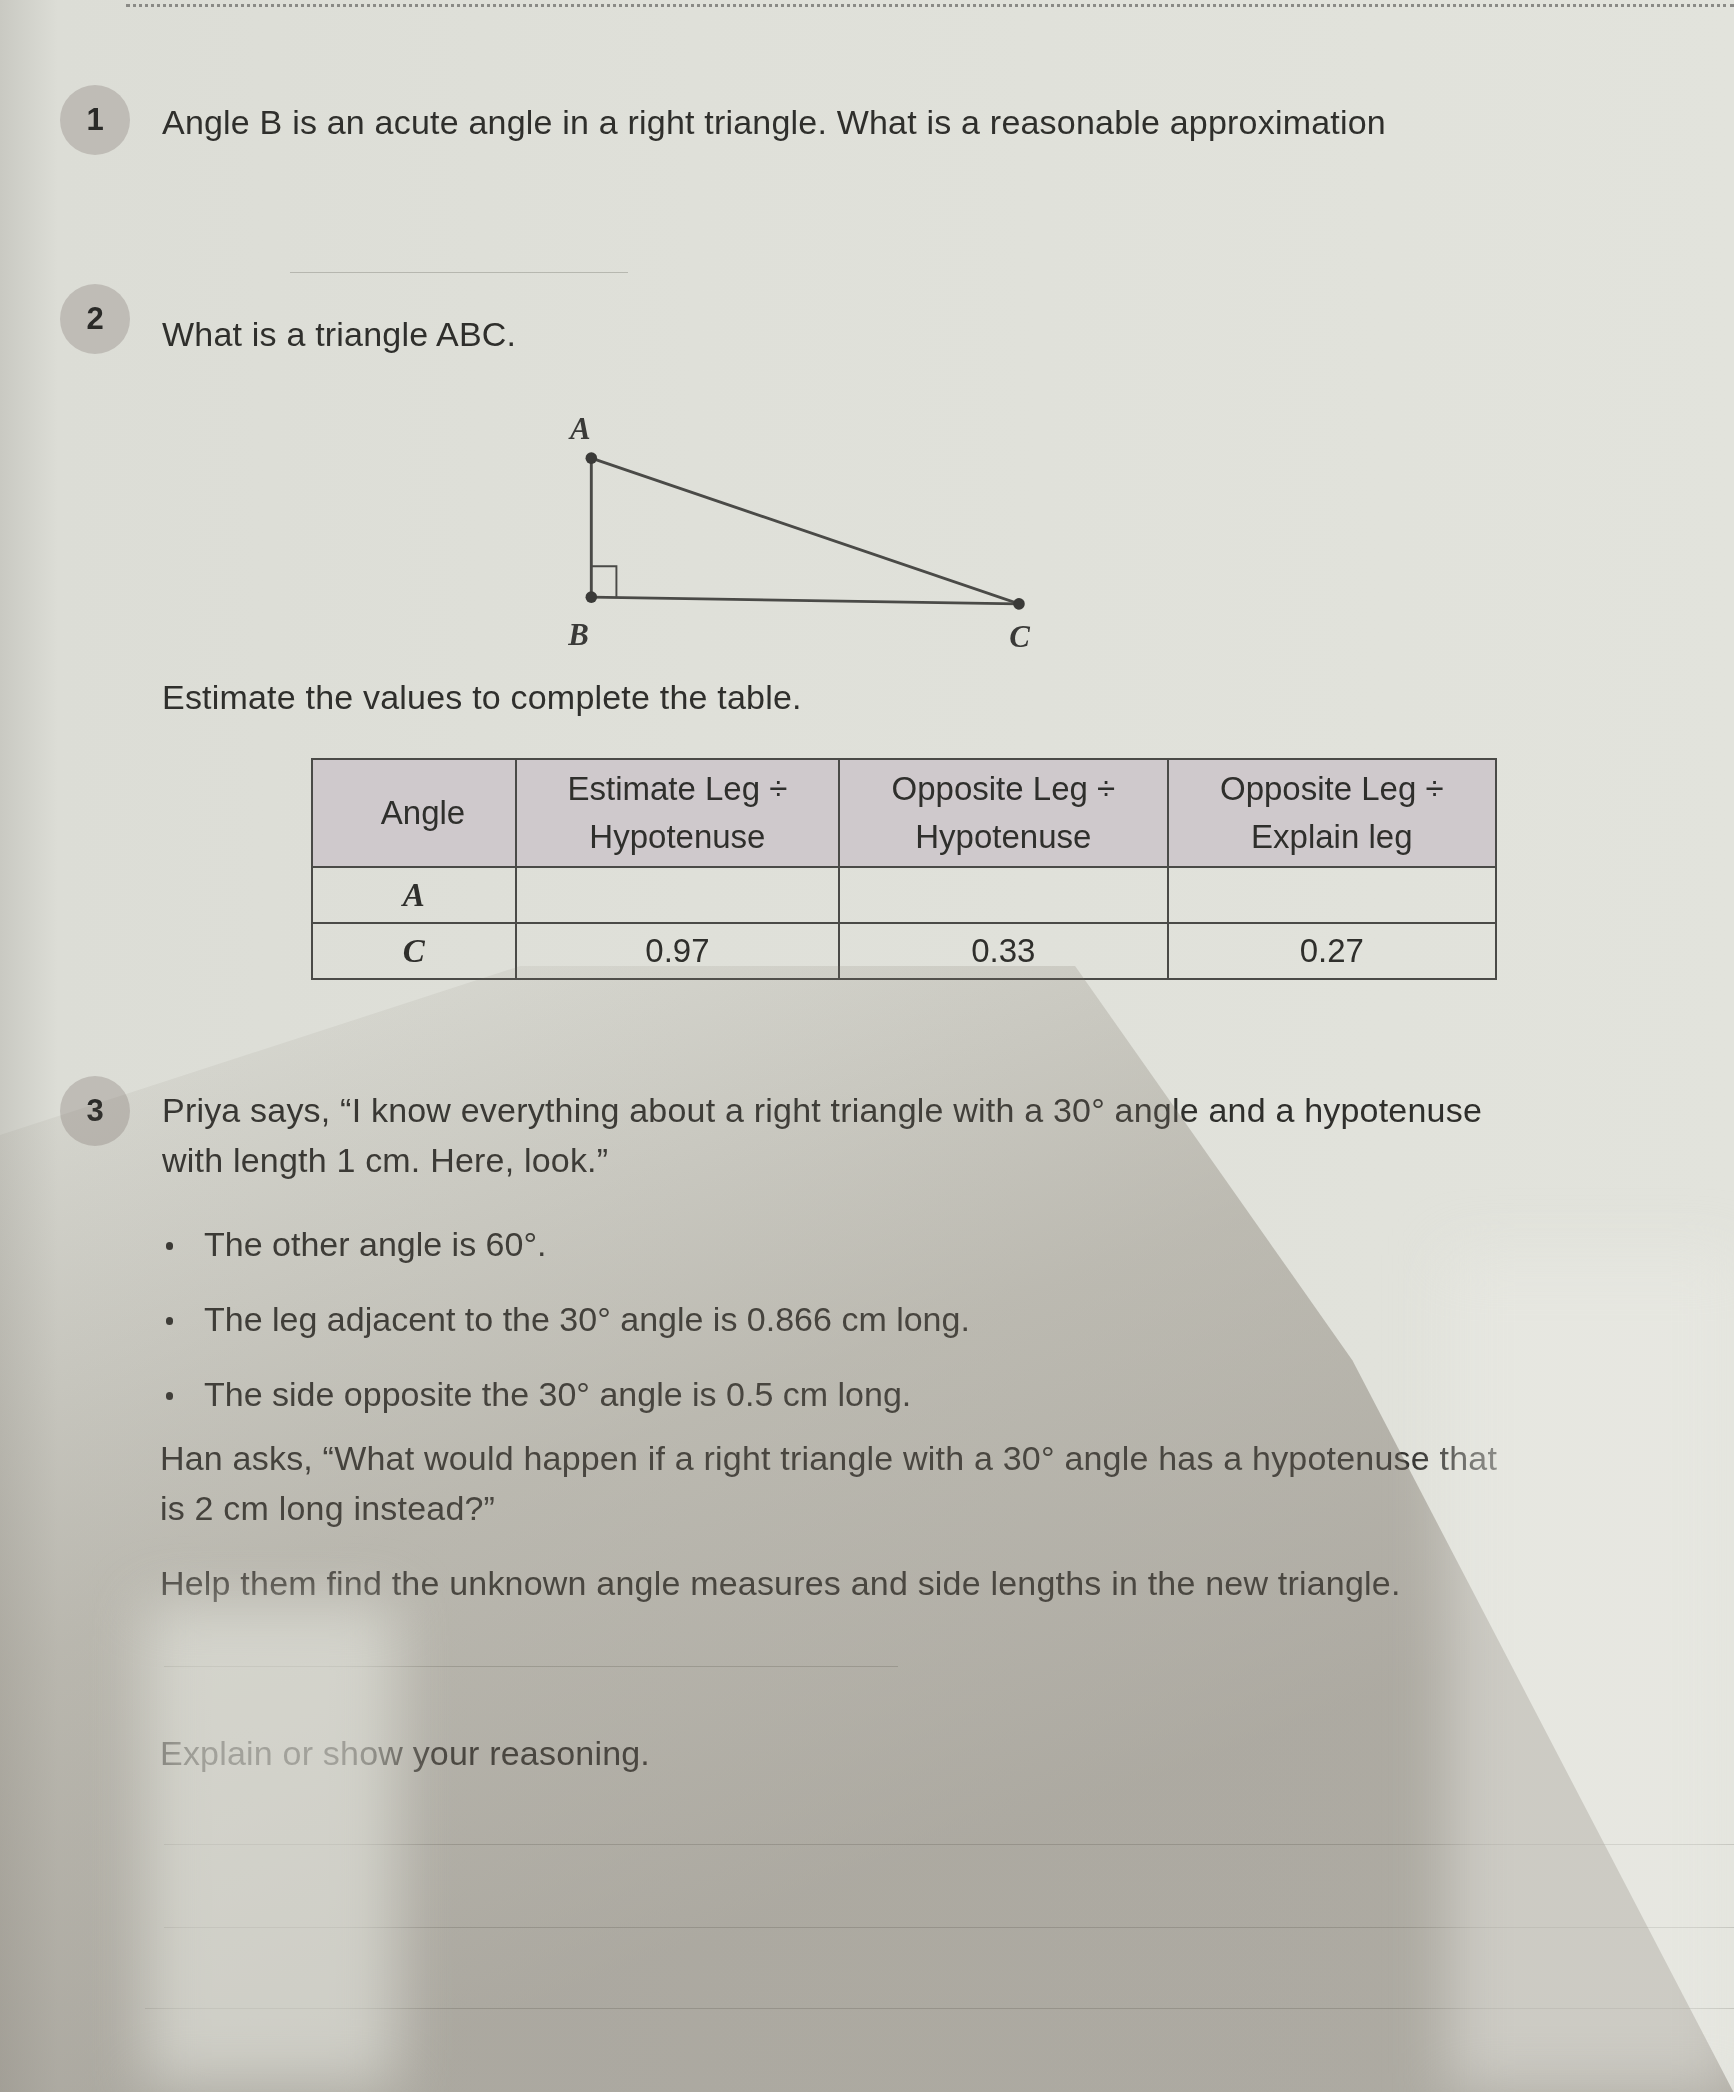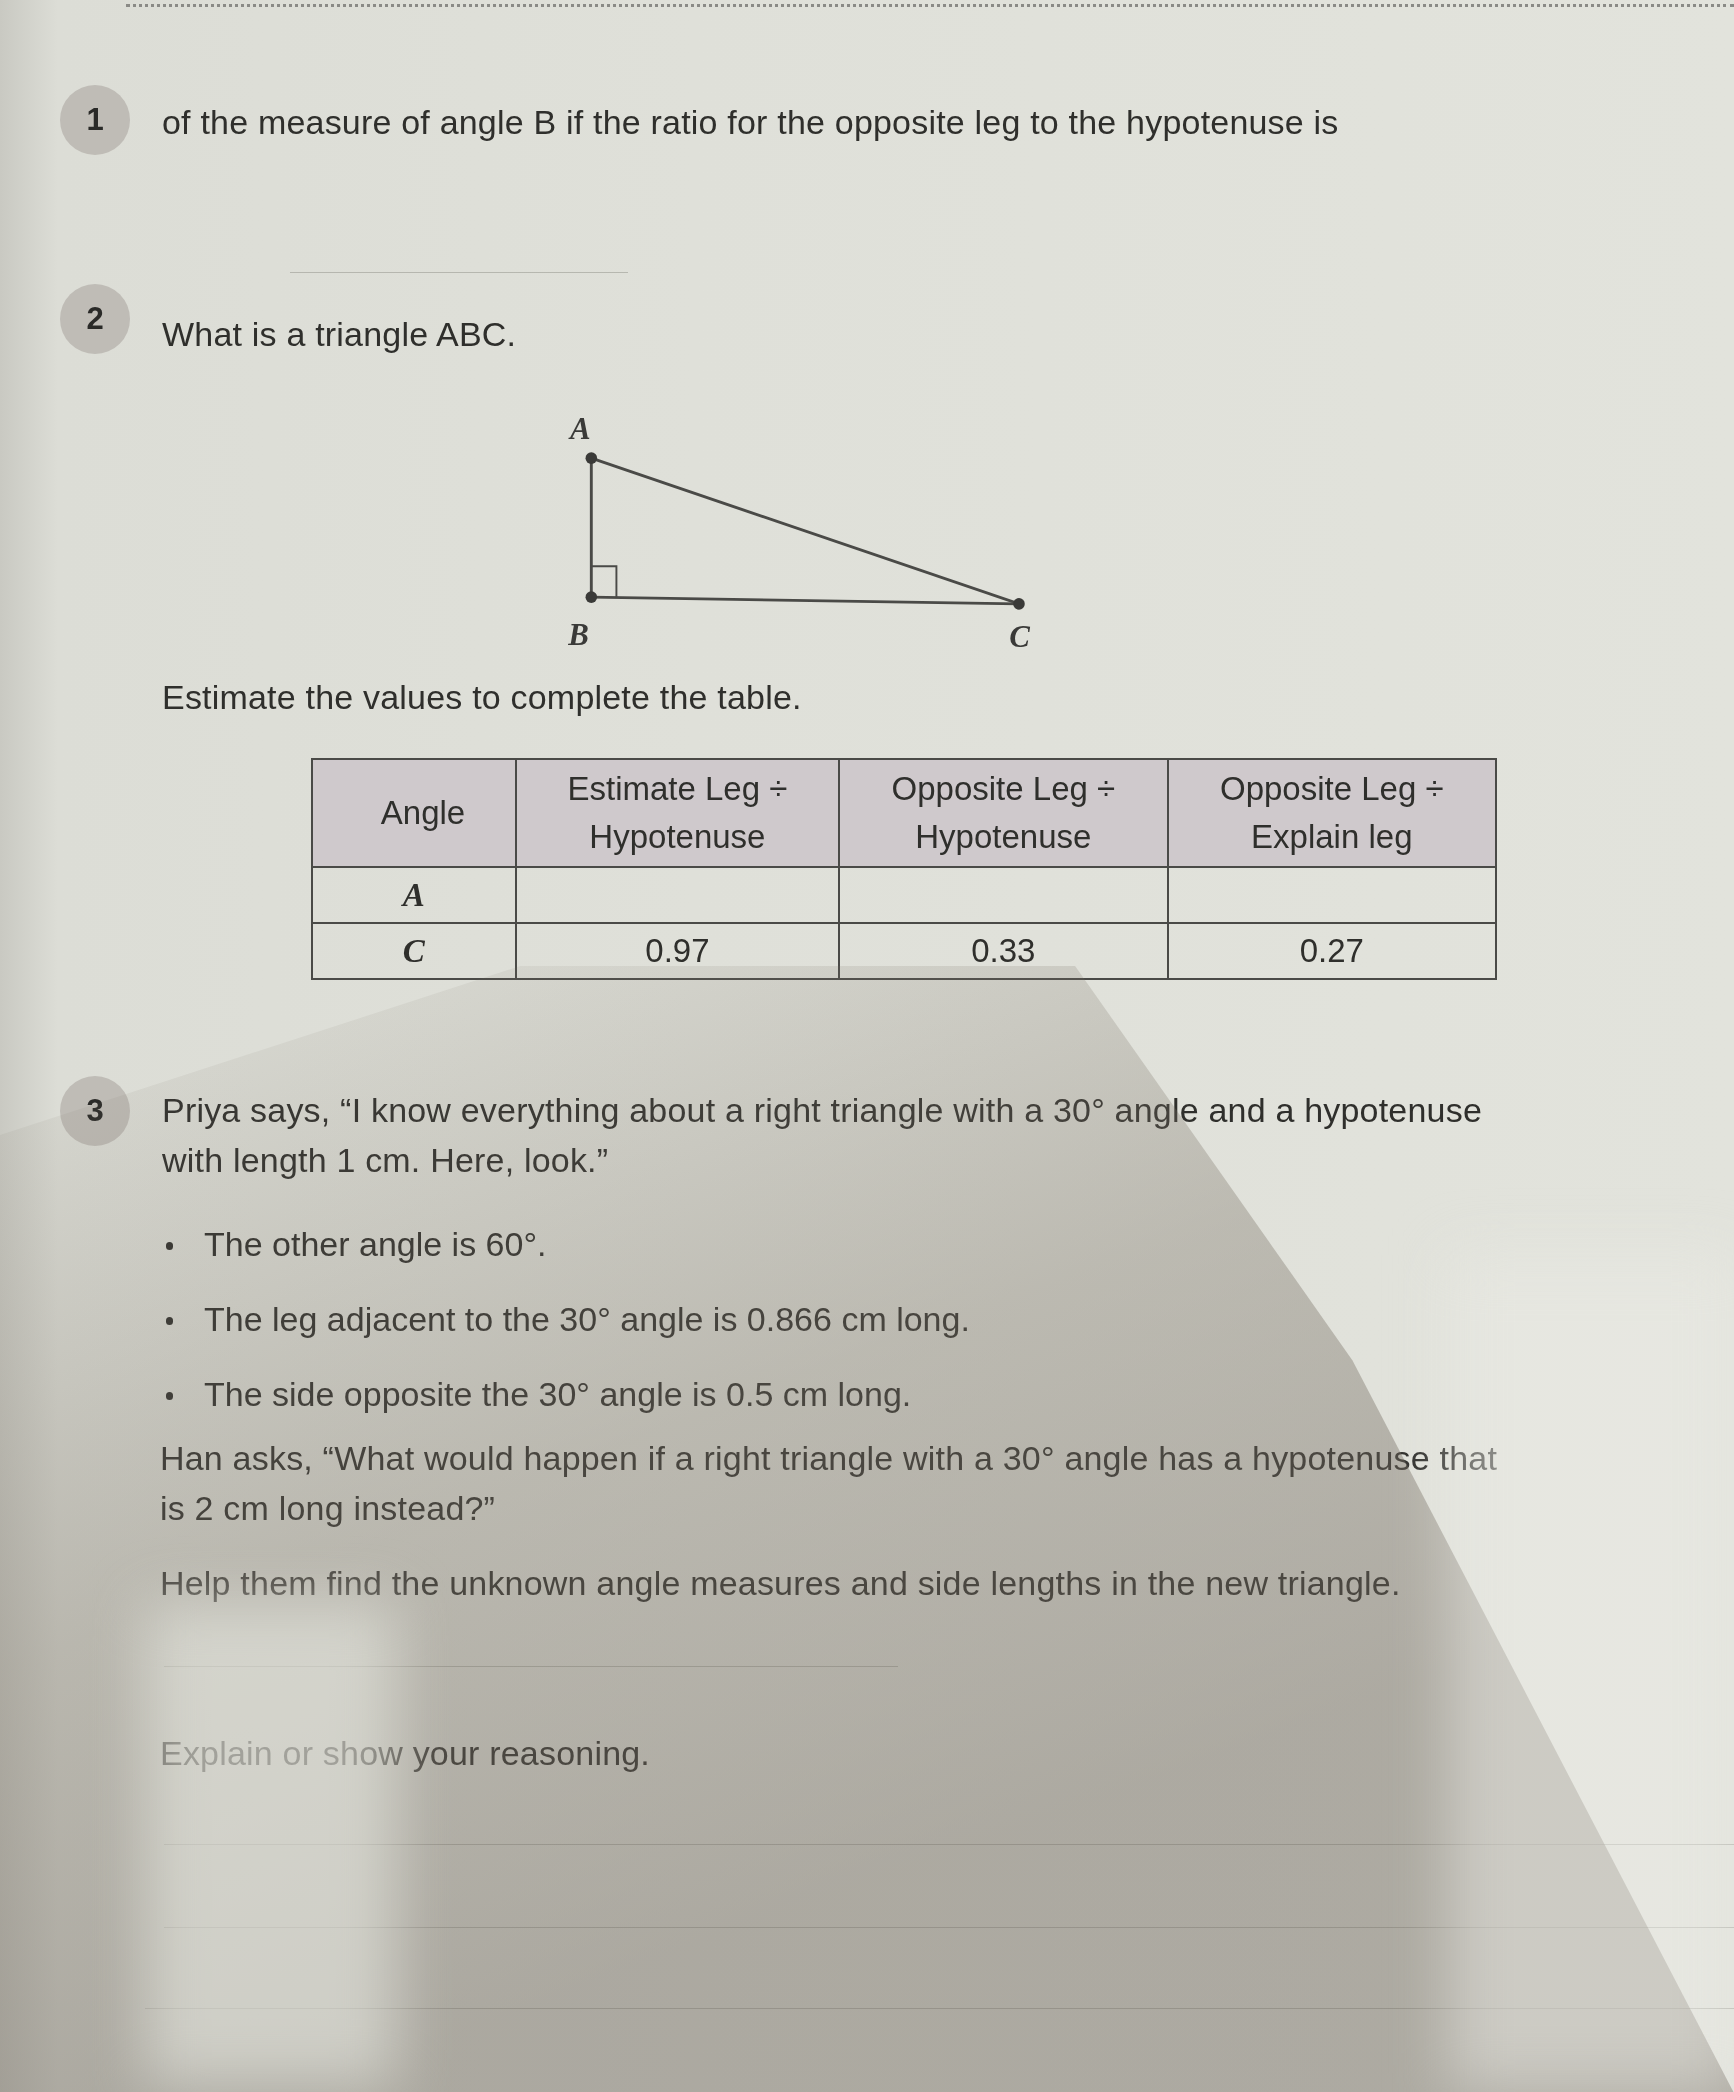--- a/index.html
+++ b/index.html
@@ -70,21 +70,21 @@
 </head>
 <body>
 
 <div class="paper"></div>
 <div class="dotted-top"></div>
 
 <div class="q-num" style="left:60px; top:85px;">
   <span>1</span>
 </div>
 <div class="text" style="left:162px; top:97px;">
-  <div>of the measure of angle B if the ratio for the opposite leg to the hypotenuse is</div>
+  <div>Angle B is an acute angle in a right triangle. What is a reasonable approximation</div>
 </div>
 <div class="answer-line" style="left:290px; top:272px; width:338px;"></div>
 
 <div class="q-num" style="left:60px; top:284px;">
   <span>2</span>
 </div>
 <div class="text" style="left:162px; top:309px;">What is a triangle ABC.</div>
 
 <svg style="position:absolute; left:541px; top:406px;" width="676" height="251" viewBox="0 0 700 260">
   <line x1="52" y1="54" x2="52" y2="198" stroke="#4a4a47" stroke-width="3"></line>

